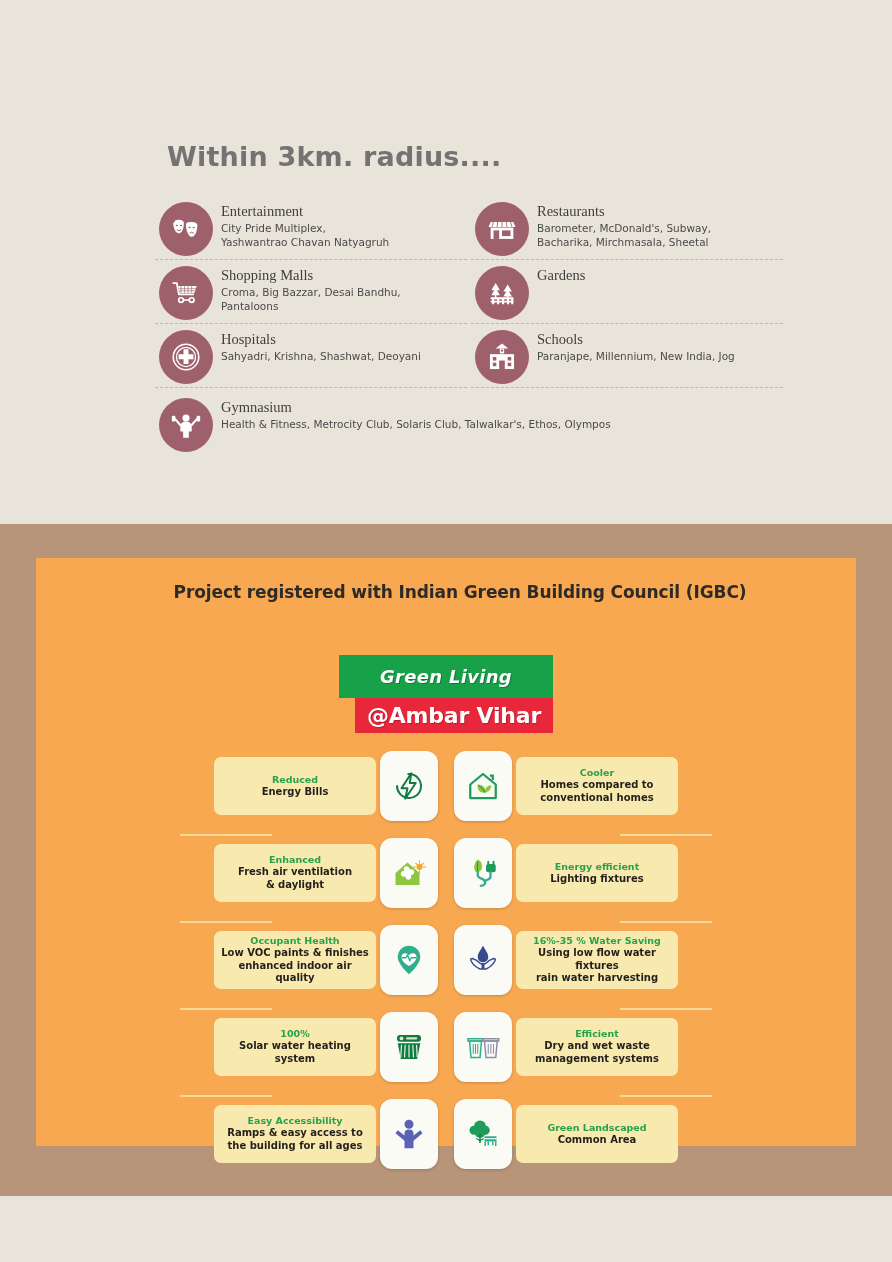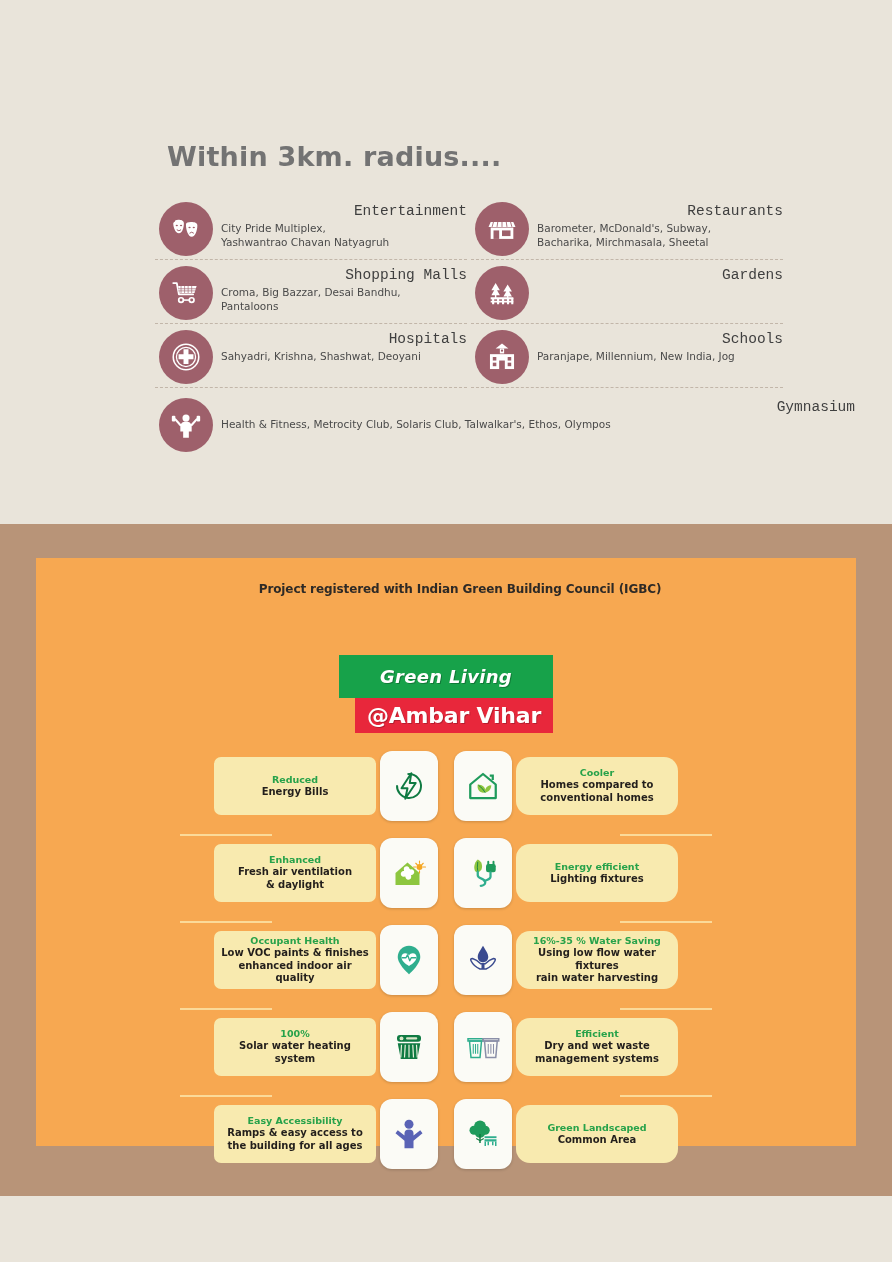--- a/index.html
+++ b/index.html
@@ -32,41 +32,40 @@
   .amen.div{border-bottom:1px dashed #c2b6a9;}
   .circ{
     position:absolute;left:4px;top:6px;
     width:54px;height:54px;border-radius:50%;
     background:#9e606b;
     display:flex;align-items:center;justify-content:center;
   }
   .circ svg{display:block;}
   .a-title{
     font-size:14.5px;color:#3f3f3f;line-height:1.25;
-    font-family:Liberation Mono, monospace;font-weight:400;
+    font-family:Liberation Serif, serif;font-weight:400;
     margin-bottom:1px;
-    text-align:right;
   }
   .a-sub{
     font-size:10.5px;color:#4a4a4a;line-height:1.35;
     font-family:"DejaVu Sans",sans-serif;
   }
   .gym-wrap{position:absolute;left:155px;top:392px;width:700px;}
 
   
   .bottom{position:absolute;left:0;top:524px;width:892px;height:672px;background:#b89478;}
   .bottom-inner{
     position:absolute;left:36px;top:34px;width:820px;height:588px;
     background:#f7a851;
   }
   .foot{position:absolute;left:0;top:1196px;width:892px;height:66px;background:#e9e4da;}
 
   .igbc{
     position:absolute;left:0;top:24px;width:848px;text-align:center;
-    font-size:12px;font-weight:700;color:#2e2a26;
+    font-size:17px;font-weight:700;color:#2e2a26;
     font-family:"DejaVu Sans",sans-serif;letter-spacing:-.1px;
   }
   .logo{
     position:absolute;left:303px;top:97px;width:214px;
   }
   .logo-g{
     background:#17a24a;height:43px;display:flex;align-items:center;justify-content:center;
   }
   .logo-g span{
     color:#fff;font-size:18px;font-weight:700;font-style:italic;
@@ -94,21 +93,21 @@
   .cell-left{left:178px;width:224px;}
   .cell-right{left:418px;width:224px;}
 
   .lbl{
     position:absolute;top:0;width:162px;height:58px;
     background:#f8eaaf;border-radius:7px;
     display:flex;flex-direction:column;align-items:center;justify-content:center;
     box-sizing:border-box;padding:0 5px;
   }
   .cell-left .lbl{left:0;}
-  .cell-right .lbl{right:0;border-radius:14px;}
+  .cell-right .lbl{right:0;}
   .lbl .hd{
     font-size:9.5px;font-weight:700;color:#27a24a;line-height:1.25;
     font-family:"DejaVu Sans",sans-serif;text-align:center;white-space:nowrap;
   }
   .lbl .bd{
     font-size:10px;font-weight:700;color:#231f1c;line-height:1.28;
     font-family:"DejaVu Sans",sans-serif;text-align:center;
   }
   .ico{
     position:absolute;top:-6px;width:58px;height:70px;

